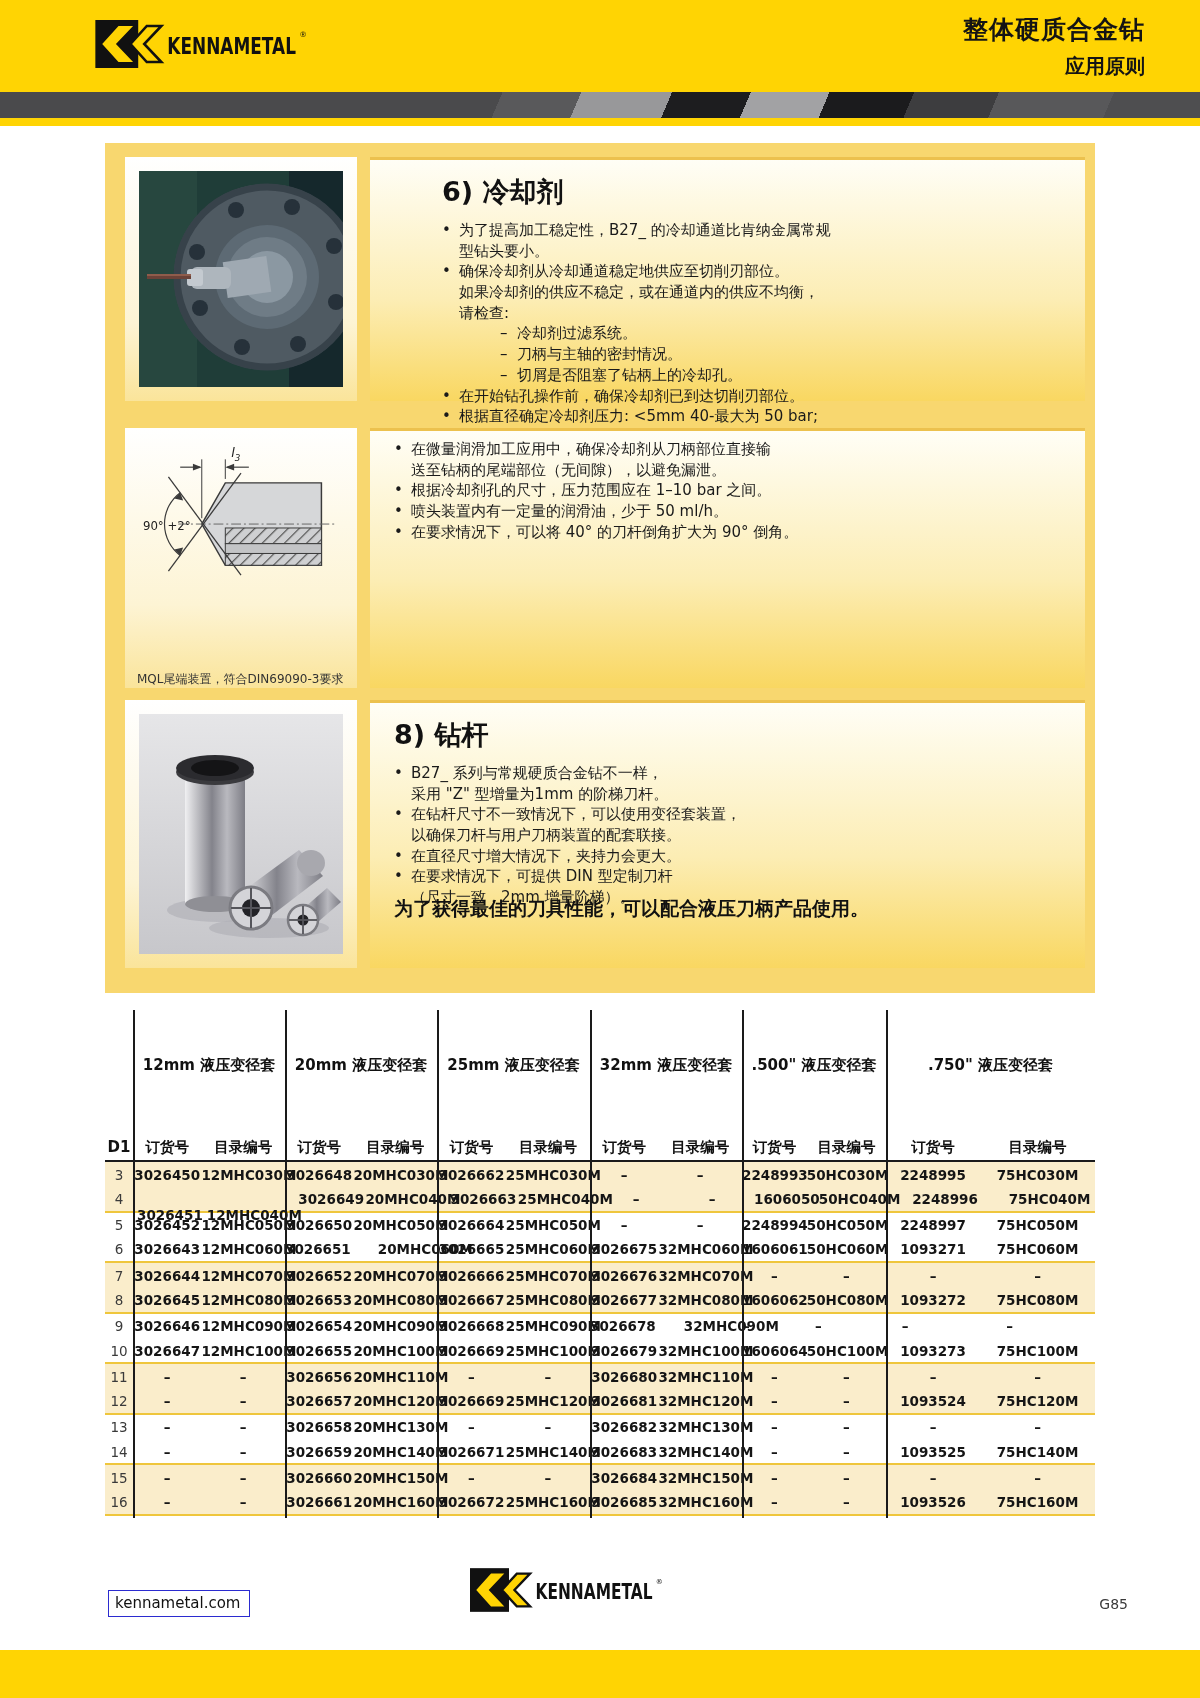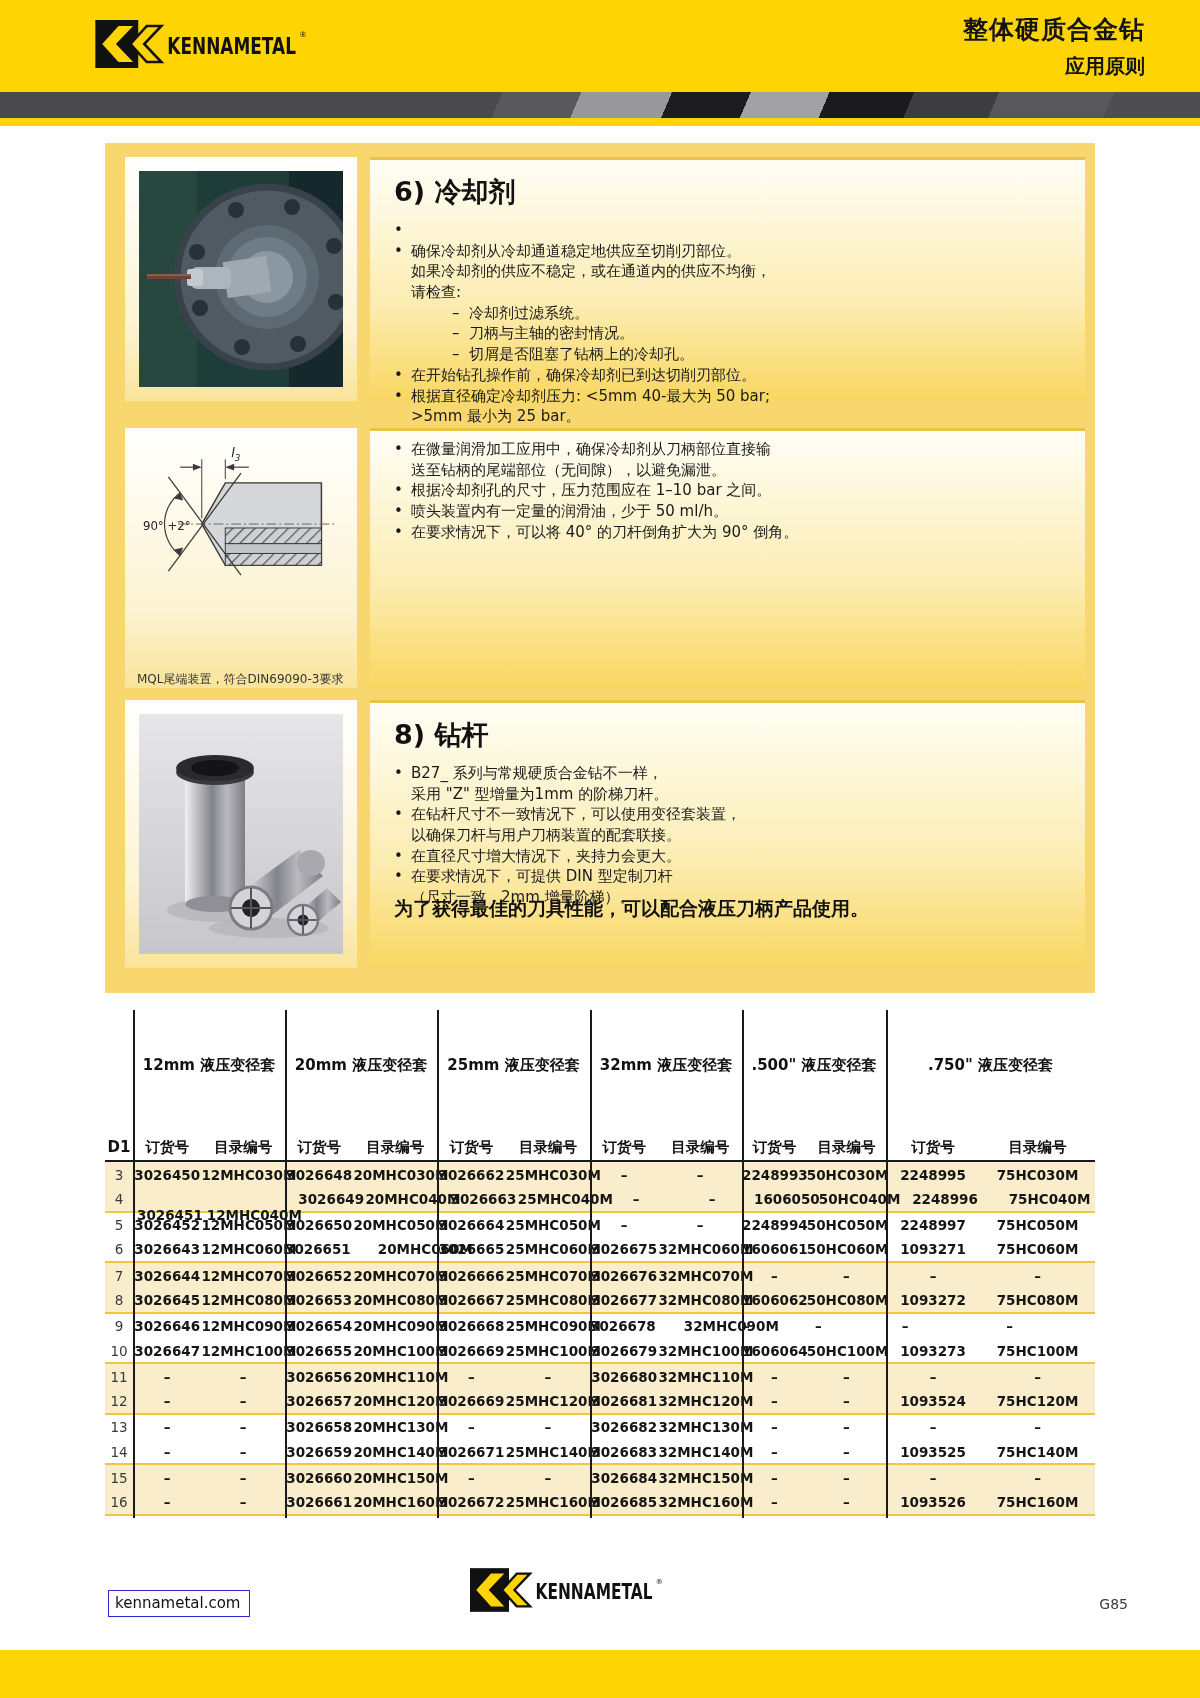--- a/index.html
+++ b/index.html
@@ -22,21 +22,21 @@
   
   .main{position:absolute;left:105px;top:143px;width:990px;height:850px;background:#F8D76F;}
   .imgbox{position:absolute;left:20px;width:232px;
     background:linear-gradient(180deg,#ffffff 0%,#FDF4D4 68%,#FAE49A 100%);}
   #box6{top:14px;height:244px;}
   #box7{top:285px;height:260px;}
   #box8{top:557px;height:268px;}
   .imgpad{padding:14px;}
   .panel{position:absolute;left:265px;width:715px;border-top:3px solid #ECC14E;box-sizing:border-box;
     background:linear-gradient(180deg,#FFFEF6 0%,#FCEDB4 58%,#F9D761 100%);}
-  #pan6{top:14px;height:244px;}
+  #pan6{top:14px;height:244px;padding-left:48px;}
   #pan7{top:285px;height:260px;}
   #pan8{top:557px;height:268px;}
   .panel-inner{padding:8px 18px 0 24px;}
   h2.sec{font-size:27px;font-weight:800;color:#111;margin:6px 0 10px 0;}
   .bl{display:flex;font-size:15px;line-height:1.38;color:#1a1a1a;max-width:520px;}
   .bl .mk{width:17px;flex:none;}
   .bl .tx{white-space:pre-line;}
   .bl.sub{padding-left:58px;}
   .mql-cap{position:absolute;left:12px;bottom:0;font-size:12px;color:#333;}
   .promo{position:absolute;left:24px;bottom:46px;font-size:19px;font-weight:700;color:#111;}
@@ -116,20 +116,22 @@
           <rect x="8" y="103" width="44" height="2" fill="#8f5c4b"></rect>
         </svg>
       </div>
     </div>
     <div class="panel" id="pan6">
       <div class="panel-inner">
         <h2 class="sec">6) 冷却剂</h2>
         <div class="bullets">
             <div class="bl">
               <span class="mk">•</span>
+              <span class="tx">为了提高加工稳定性，B27_ 的冷却通道比肯纳金属常规
+型钻头要小。</span>
             </div>
             <div class="bl">
               <span class="mk">•</span>
               <span class="tx">确保冷却剂从冷却通道稳定地供应至切削刃部位。
 如果冷却剂的供应不稳定，或在通道内的供应不均衡，
 请检查:</span>
             </div>
             <div class="bl sub">
               <span class="mk">–</span>
               <span class="tx">冷却剂过滤系统。</span>

